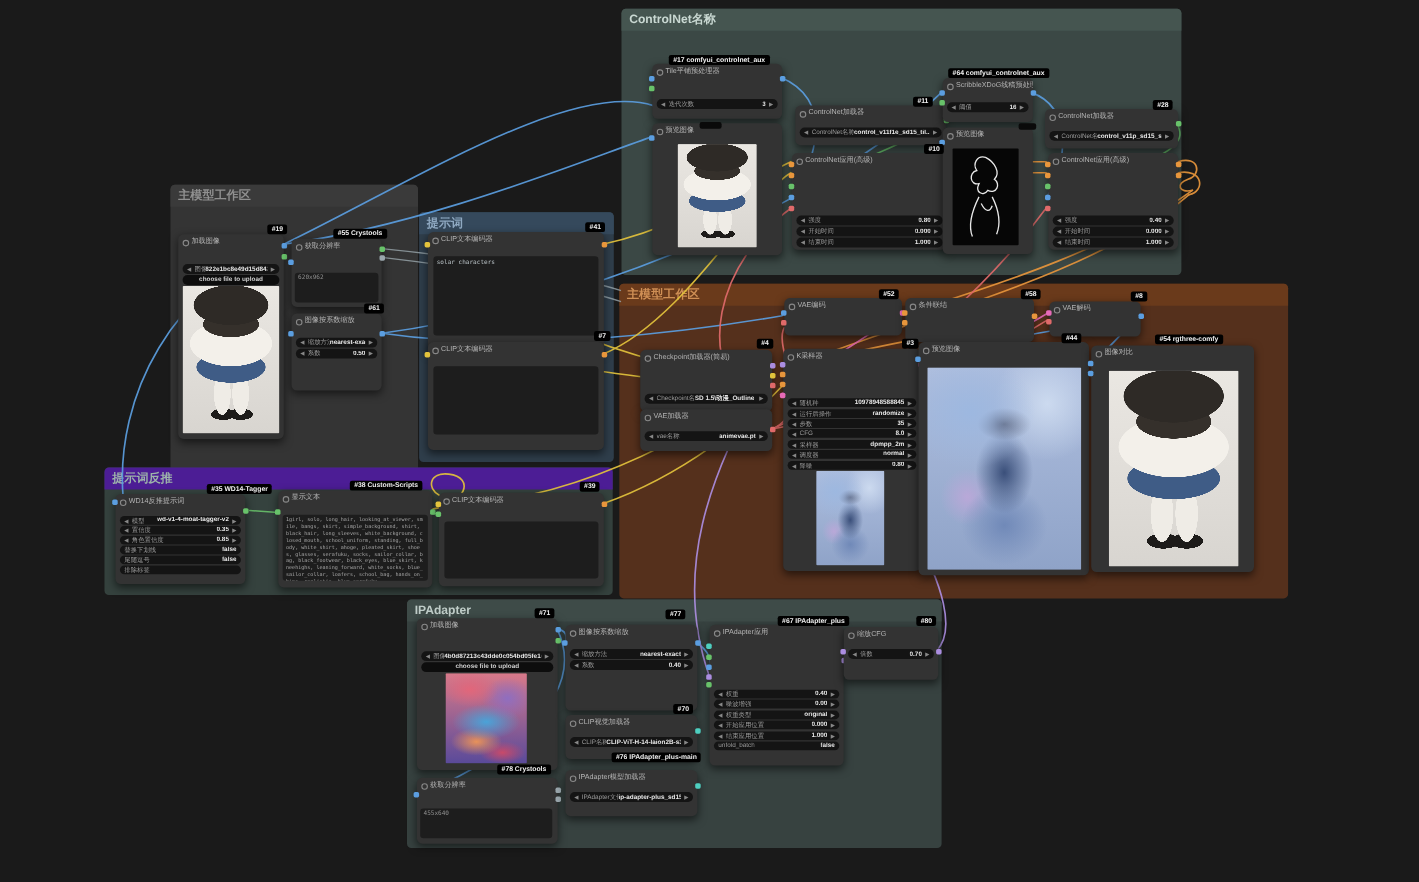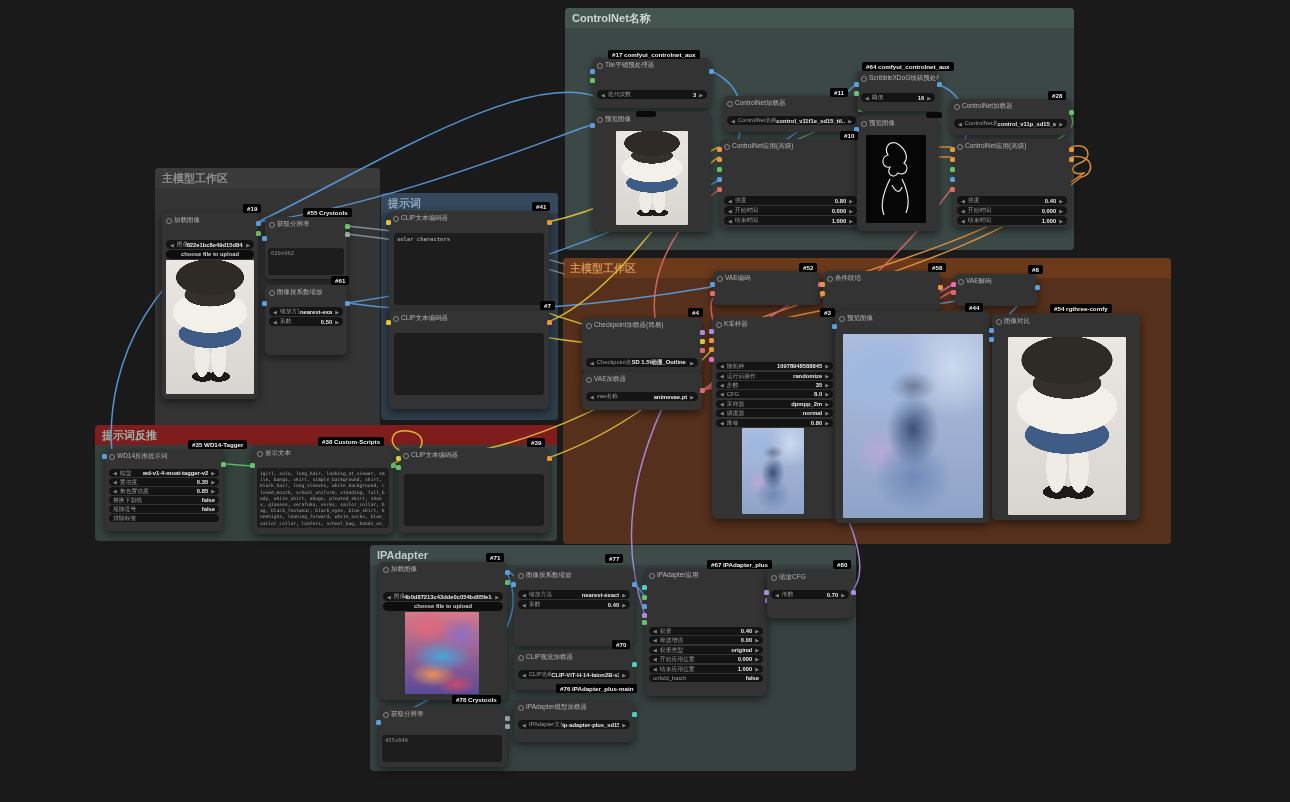--- a/index.html
+++ b/index.html
@@ -5,21 +5,21 @@
 *{box-sizing:border-box}
 html,body{margin:0;padding:0}
 body{width:1290px;height:802px;background:#1a1a1a;position:relative;overflow:hidden;font-family:"Liberation Sans",sans-serif}
 #wires{position:absolute;inset:0;z-index:5;pointer-events:none}
 .grp{position:absolute;z-index:1;border-radius:4px}
 .grp-h{position:absolute;left:0;top:0;right:0;height:20px;border-radius:4px 4px 0 0;font-size:11px;font-weight:bold;line-height:20px;padding:0 7px;white-space:nowrap;overflow:hidden}
 #grp-controlnet{background:#3b4845}#grp-controlnet .grp-h{background:#455550;color:#c9d8d2}
 #grp-upload{background:#343434}#grp-upload .grp-h{background:#3a3a3a;color:#909090}
 #grp-prompt{background:#2f3e4b}#grp-prompt .grp-h{background:#35495c;color:#8fa9c2}
 #grp-main{background:#55301c}#grp-main .grp-h{background:#6a3a1b;color:#cf8f55}
-#grp-interrogate{background:#35423e}#grp-interrogate .grp-h{background:#7f1d1d;color:#9db3ab}
+#grp-interrogate{background:#35423e}#grp-interrogate .grp-h{background:#4c1d95;color:#9db3ab}
 #grp-ipadapter{background:#374240}#grp-ipadapter .grp-h{background:#3e4b48;color:#bfccc8}
 .node{position:absolute;z-index:10;background:#333333;border-radius:5px;box-shadow:0 3px 8px rgba(0,0,0,.55);font-size:6.5px;color:#bbb}
 .nh{height:13px;line-height:13px;padding:0 4px 0 12px;color:#b4b4b4;font-size:6.5px;white-space:nowrap;overflow:hidden;position:relative}
 .nh::before{content:"";position:absolute;left:4px;top:4.5px;width:4px;height:4px;border:1px solid #888;border-radius:50%}
 .wrow{position:absolute;left:4px;right:4px;height:9px;background:#141414;border-radius:5px;display:flex;align-items:center;padding:0 4px;overflow:hidden;white-space:nowrap}
 .wrow::before{content:"◀";color:#888;font-size:5px;margin-right:3px}
 .wrow::after{content:"▶";color:#888;font-size:5px;margin-left:3px}
 .wrow.tg::before,.wrow.tg::after{content:"";margin:0}
 .wl{color:#9d9d9d;font-size:5.8px;overflow:hidden}
 .wv{color:#e8e8e8;font-size:5.8px;font-weight:bold;margin-left:auto;overflow:hidden}

